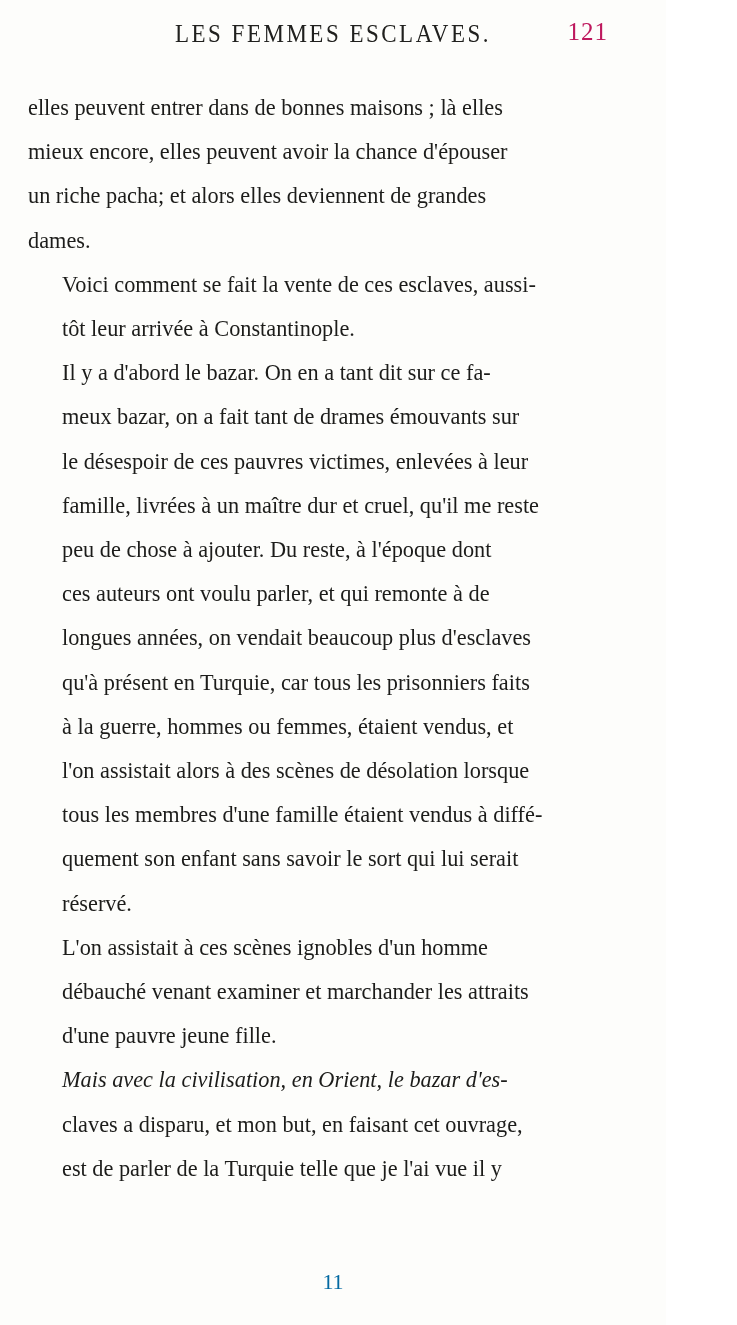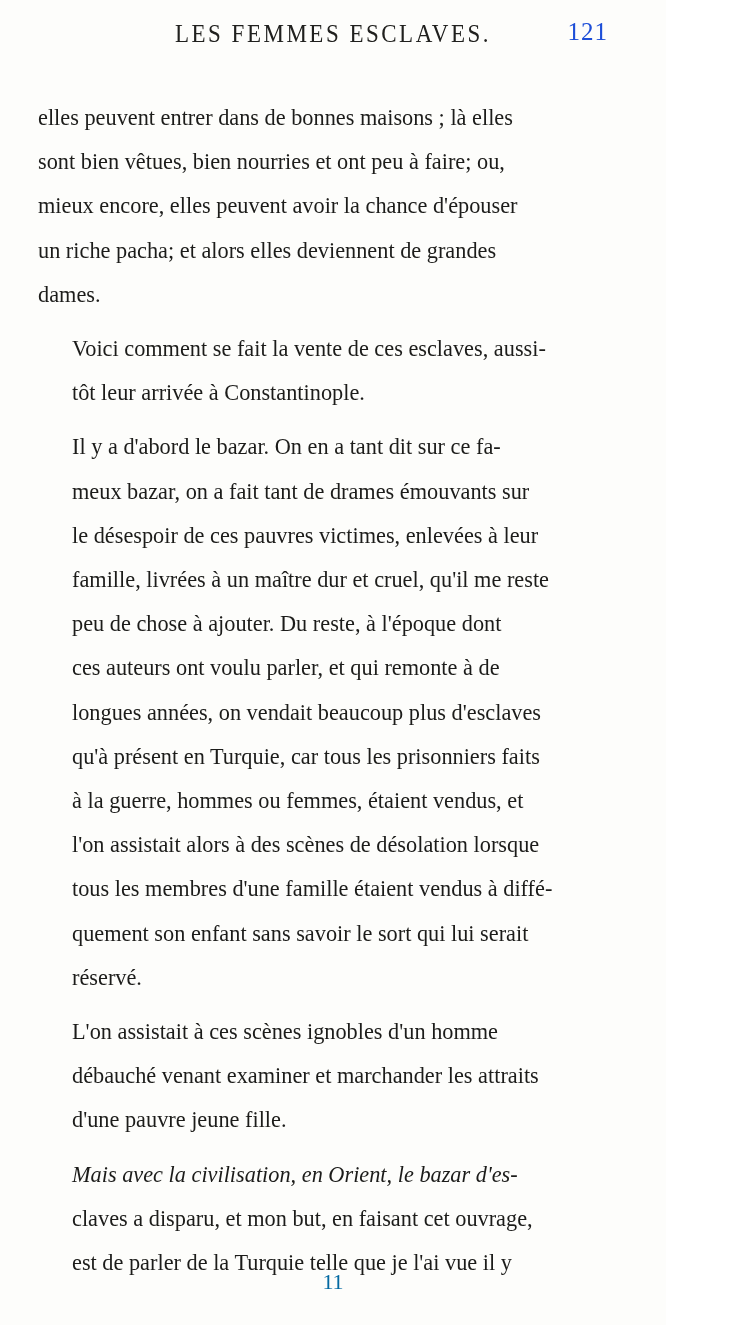--- a/index.html
+++ b/index.html
@@ -38,36 +38,36 @@
     font-size: 23px;
     letter-spacing: 2.5px;
     color: #20201e;
     transform: scaleY(1.06);
   }
   .folio {
     position: absolute;
     right: 58px;
     top: -4px;
     font-size: 25px;
-    color: #1d4ed8;
+    color: #be185d;
     letter-spacing: 1px;
   }
   .body-text {
     position: absolute;
     top: 86px;
     left: 28px;
     width: 660px;
     font-size: 22.3px;
     line-height: 44.2px;
     color: #1c1c1a;
     text-align: justify;
     text-justify: inter-word;
   }
   .body-text p {
-    margin: 10px;
+    margin: 0;
   }
   .body-text p.indent {
     text-indent: 34px;
   }
   
   .l {
     display: block;
     white-space: nowrap;
   }
   .footer-sig {
@@ -86,21 +86,20 @@
 <div class="page">
 
   <div class="page-header">
     <div class="running-head">LES FEMMES ESCLAVES.</div>
     <div class="folio">121</div>
   </div>
 
   <div class="body-text" id="body-text">
       <p>
         <span class="l">elles peuvent entrer dans de bonnes maisons ; là elles</span>
-        <span class="l">sont bien vêtues, bien nourries et ont peu à faire; ou,</span>
         <span class="l">mieux encore, elles peuvent avoir la chance d'épouser</span>
         <span class="l">un riche pacha; et alors elles deviennent de grandes</span>
         <span class="l">dames.</span>
       </p>
       <p class="indent">
         <span class="l" style="text-indent: 34px;">Voici comment se fait la vente de ces esclaves, aussi-</span>
         <span class="l">tôt leur arrivée à Constantinople.</span>
       </p>
       <p class="indent">
         <span class="l" style="text-indent: 34px;">Il y a d'abord le bazar. On en a tant dit sur ce fa-</span>

